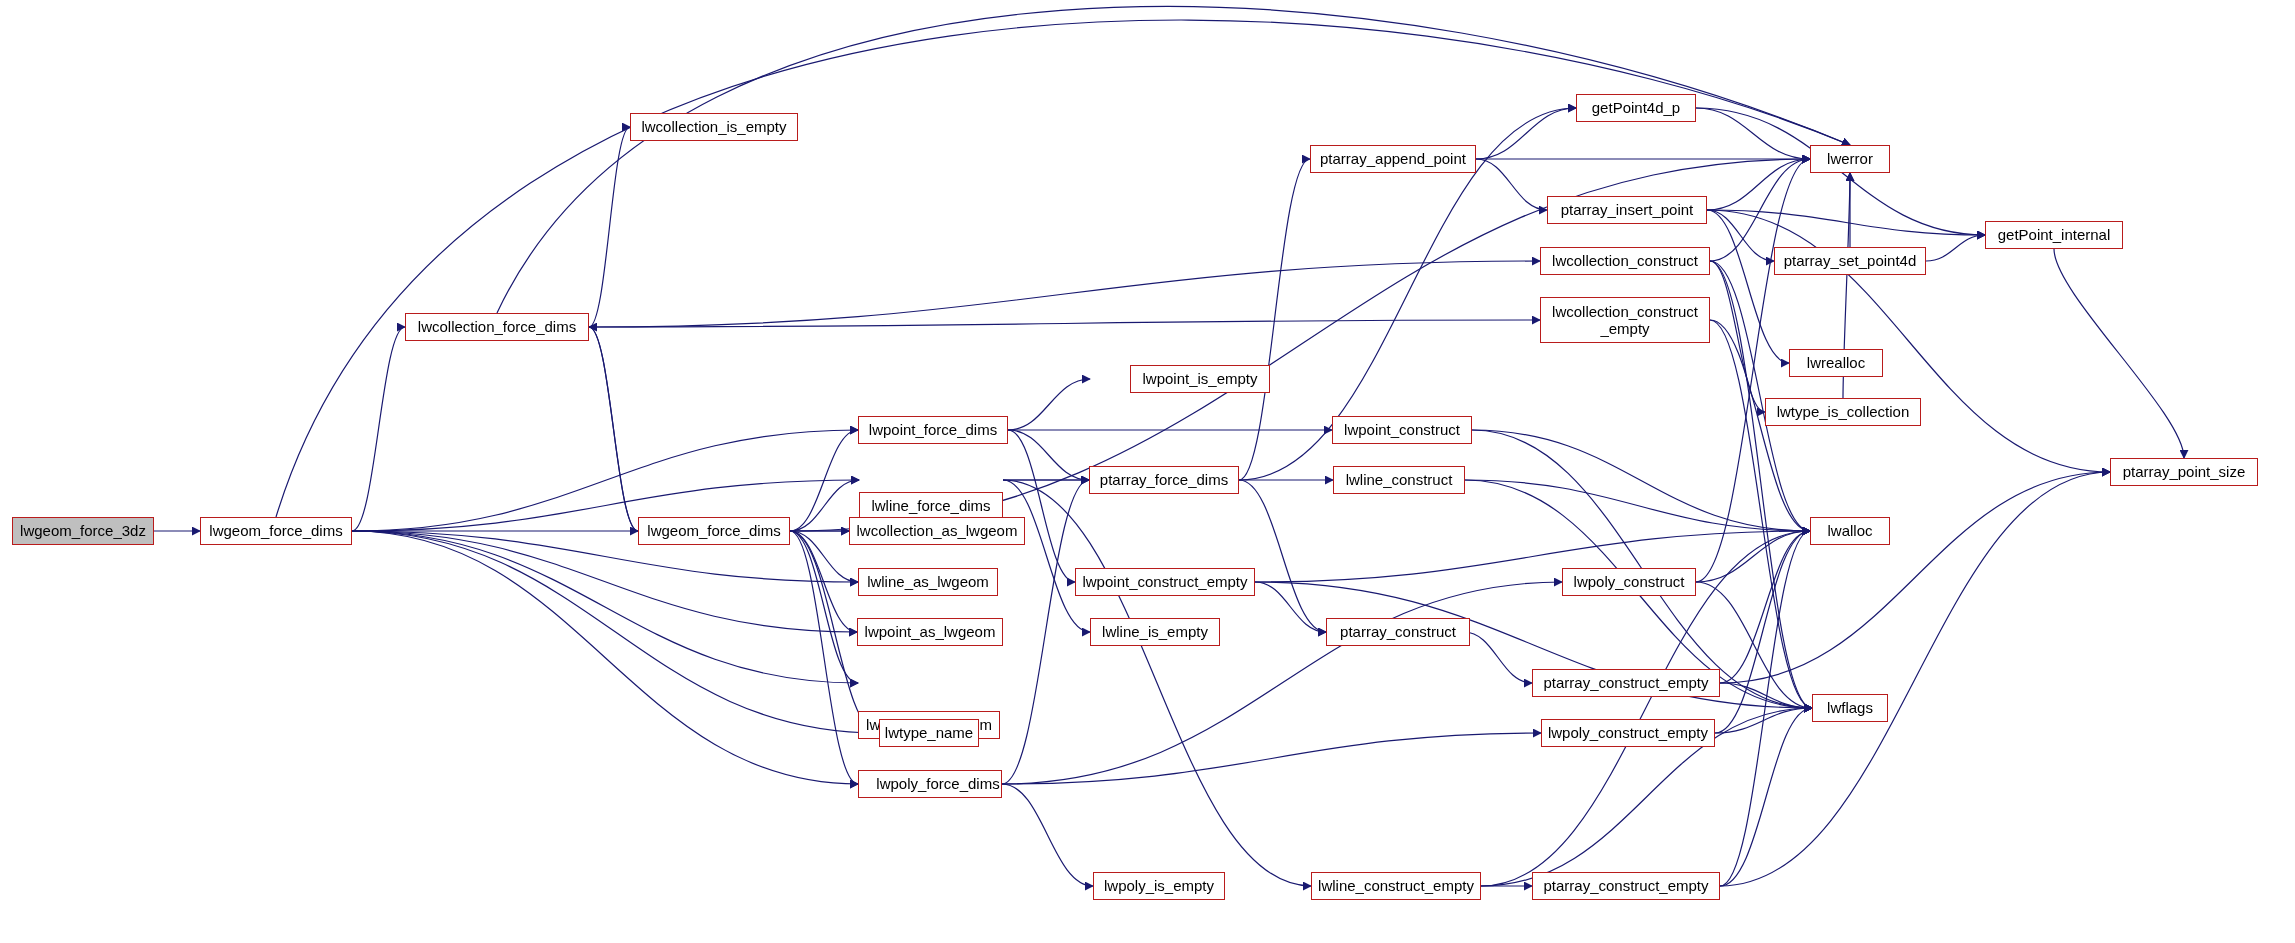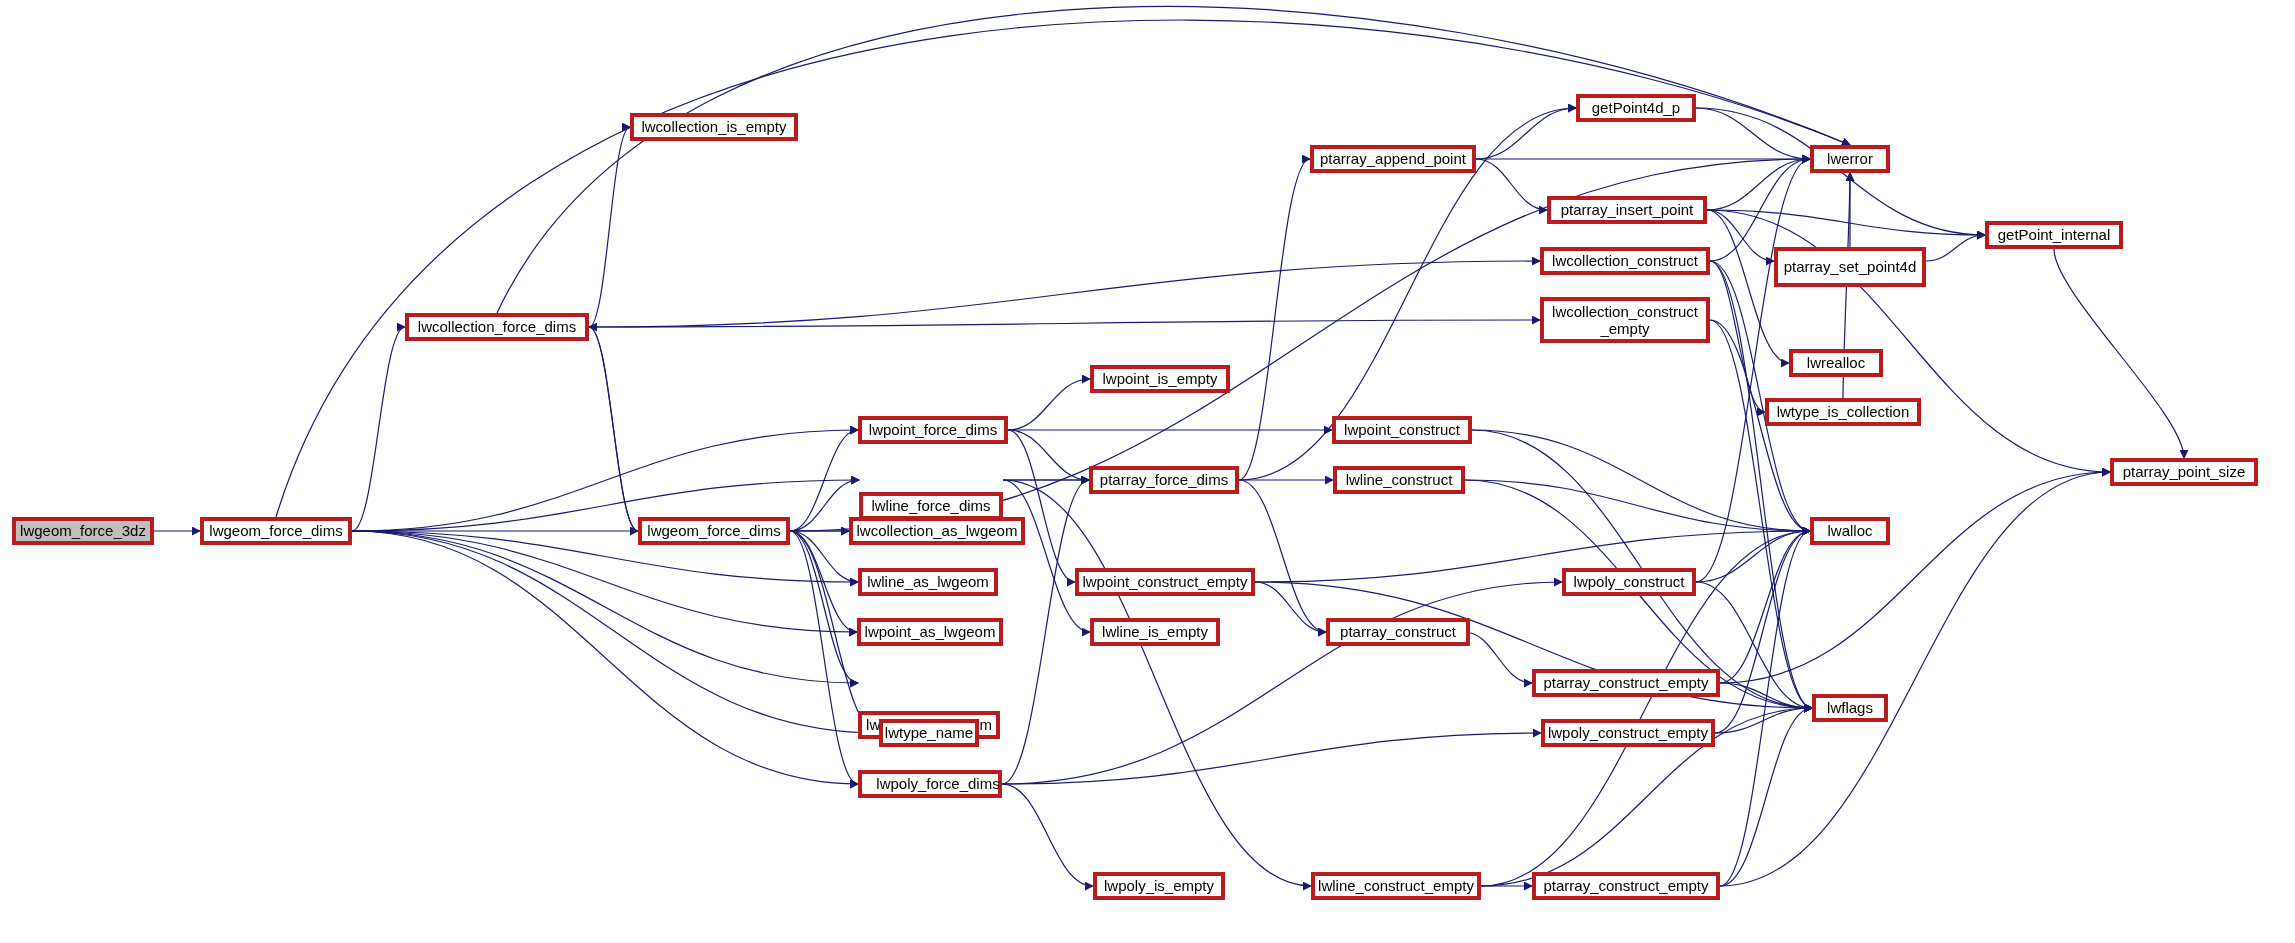--- a/index.html
+++ b/index.html
@@ -2,21 +2,21 @@
 <html><head>
 <meta charset="utf-8">
 <style>
   html,body{margin:0;padding:0;background:#ffffff;}
   body{font-family:"Liberation Sans",sans-serif;}
   #graph{position:relative;width:2295px;height:943px;background:#ffffff;overflow:hidden;}
   #edges{position:absolute;left:0;top:0;z-index:1;}
   .node{
     position:absolute;z-index:2;box-sizing:border-box;
     display:flex;flex-direction:column;align-items:center;justify-content:center;
-    border:4px solid #b91c1c;background:#ffffff;color:#000000;
+    border:1px solid #b91c1c;background:#ffffff;color:#000000;
     font-size:15px;line-height:1.15;text-align:center;white-space:nowrap;
     cursor:pointer;
   }
   .node.root{background:#bfbfbf;cursor:default;}
   .edge{fill:none;stroke:#191970;stroke-width:1.2px;}
 </style>
 </head>
 <body>
 
 <div id="graph">
@@ -121,21 +121,21 @@
     </div>
     <div class="node" style="left: 630px; top: 113px; width: 168px; height: 28px;">
       <div>lwcollection_is_empty</div>
     </div>
     <div class="node" style="left: 638px; top: 517px; width: 152px; height: 28px;">
       <div>lwgeom_force_dims</div>
     </div>
     <div class="node" style="left: 858px; top: 416px; width: 150px; height: 28px;">
       <div>lwpoint_force_dims</div>
     </div>
-    <div class="node" style="left: 1090px; top: 365px; width: 140px; height: 28px;">
+    <div class="node" style="left: 1130px; top: 365px; width: 140px; height: 28px;">
       <div>lwpoint_is_empty</div>
     </div>
     <div class="node" style="left: 859px; top: 492px; width: 144px; height: 28px;">
       <div>lwline_force_dims</div>
     </div>
     <div class="node" style="left: 1089px; top: 466px; width: 150px; height: 28px;">
       <div>ptarray_force_dims</div>
     </div>
     <div class="node" style="left: 849px; top: 517px; width: 176px; height: 28px;">
       <div>lwcollection_as_lwgeom</div>
@@ -191,21 +191,21 @@
     <div class="node" style="left: 1540px; top: 297px; width: 170px; height: 46px;">
       <div>lwcollection_construct</div>
       <div>_empty</div>
     </div>
     <div class="node" style="left: 1789px; top: 349px; width: 94px; height: 28px;">
       <div>lwrealloc</div>
     </div>
     <div class="node" style="left: 1765px; top: 398px; width: 156px; height: 28px;">
       <div>lwtype_is_collection</div>
     </div>
-    <div class="node" style="left: 1774px; top: 247px; width: 152px; height: 40px; text-align: center;">
+    <div class="node" style="left: 1774px; top: 247px; width: 152px; height: 28px; text-align: center;">
       <div>ptarray_set_point4d</div>
     </div>
     <div class="node" style="left: 1985px; top: 221px; width: 138px; height: 28px;">
       <div>getPoint_internal</div>
     </div>
     <div class="node" style="left: 2110px; top: 458px; width: 148px; height: 28px;">
       <div>ptarray_point_size</div>
     </div>
     <div class="node" style="left: 1810px; top: 517px; width: 80px; height: 28px;">
       <div>lwalloc</div>

